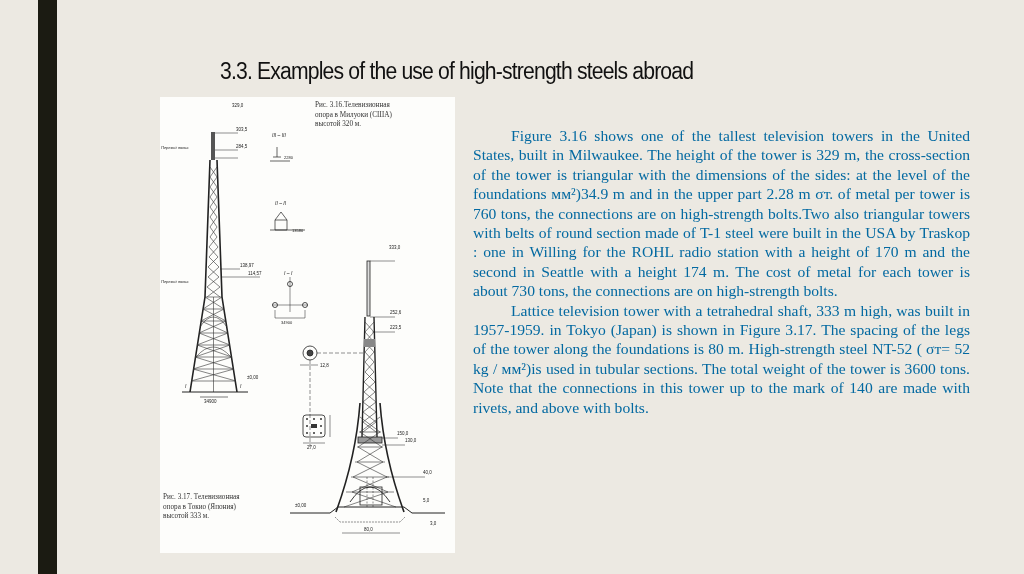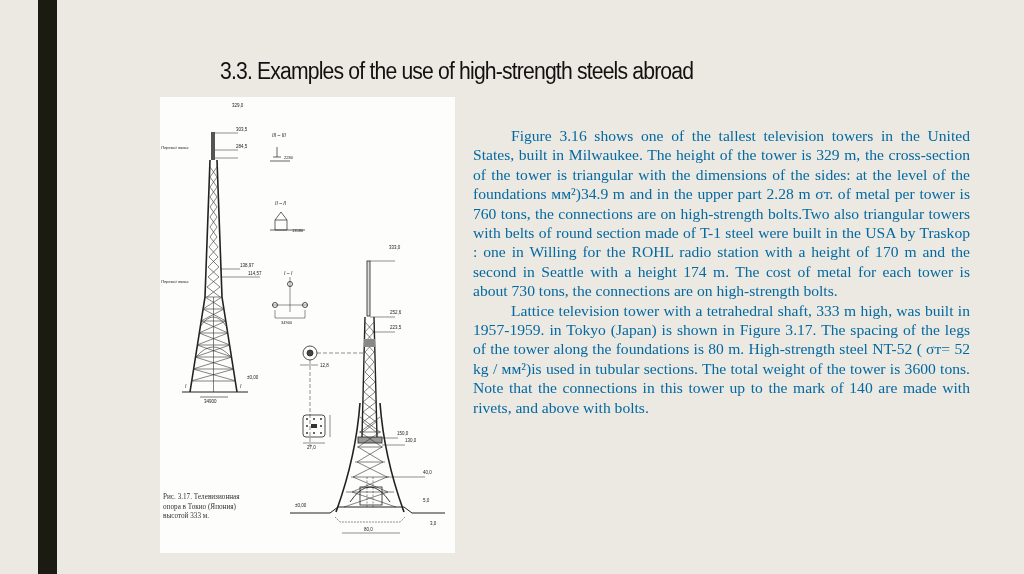--- a/index.html
+++ b/index.html
@@ -153,20 +153,23 @@
           <circle cx="161" cy="329" r="1"></circle>
         <circle cx="147" cy="336" r="1"></circle>
           <circle cx="154" cy="336" r="1"></circle>
           <circle cx="161" cy="336" r="1"></circle>
         <rect x="151" y="327" width="6" height="4"></rect>
       </g>
       <path d="M143 346 L165 346 M170 318 L170 340" stroke-width="0.5"></path>
       <text x="147" y="352" fill="#222" stroke="none" font-size="4.5">27,0</text>
     </g>
   </svg>
+  <div class="caption cap1">Рис. 3.16.Телевизионная
+опора в Милуоки (США)
+высотой 320 м.</div>
   <div class="caption cap2">Рис. 3.17. Телевизионная
 опора в Токио (Япония)
 высотой 333 м.</div>
 </div>
 
 <div class="body-text">
   <p>Figure 3.16 shows one of the tallest television towers in the United States, built in Milwaukee. The height of the tower is 329 m, the cross-section of the tower is triangular with the dimensions of the sides: at the level of the foundations мм²)34.9 m and in the upper part 2.28 m σт. of metal per tower is 760 tons, the connections are on high-strength bolts.Two also triangular towers with belts of round section made of T-1 steel were built in the USA by Traskop : one in Willing for the ROHL radio station with a height of 170 m and the second in Seattle with a height 174 m. The cost of metal for each tower is about 730 tons, the connections are on high-strength bolts.</p>
   <p>Lattice television tower with a tetrahedral shaft, 333 m high, was built in 1957-1959. in Tokyo (Japan) is shown in Figure 3.17. The spacing of the legs of the tower along the foundations is 80 m. High-strength steel NT-52 ( σт= 52 kg / мм²)is used in tubular sections. The total weight of the tower is 3600 tons. Note that the connections in this tower up to the mark of 140 are made with rivets, and above with bolts.</p>
 </div>
 

